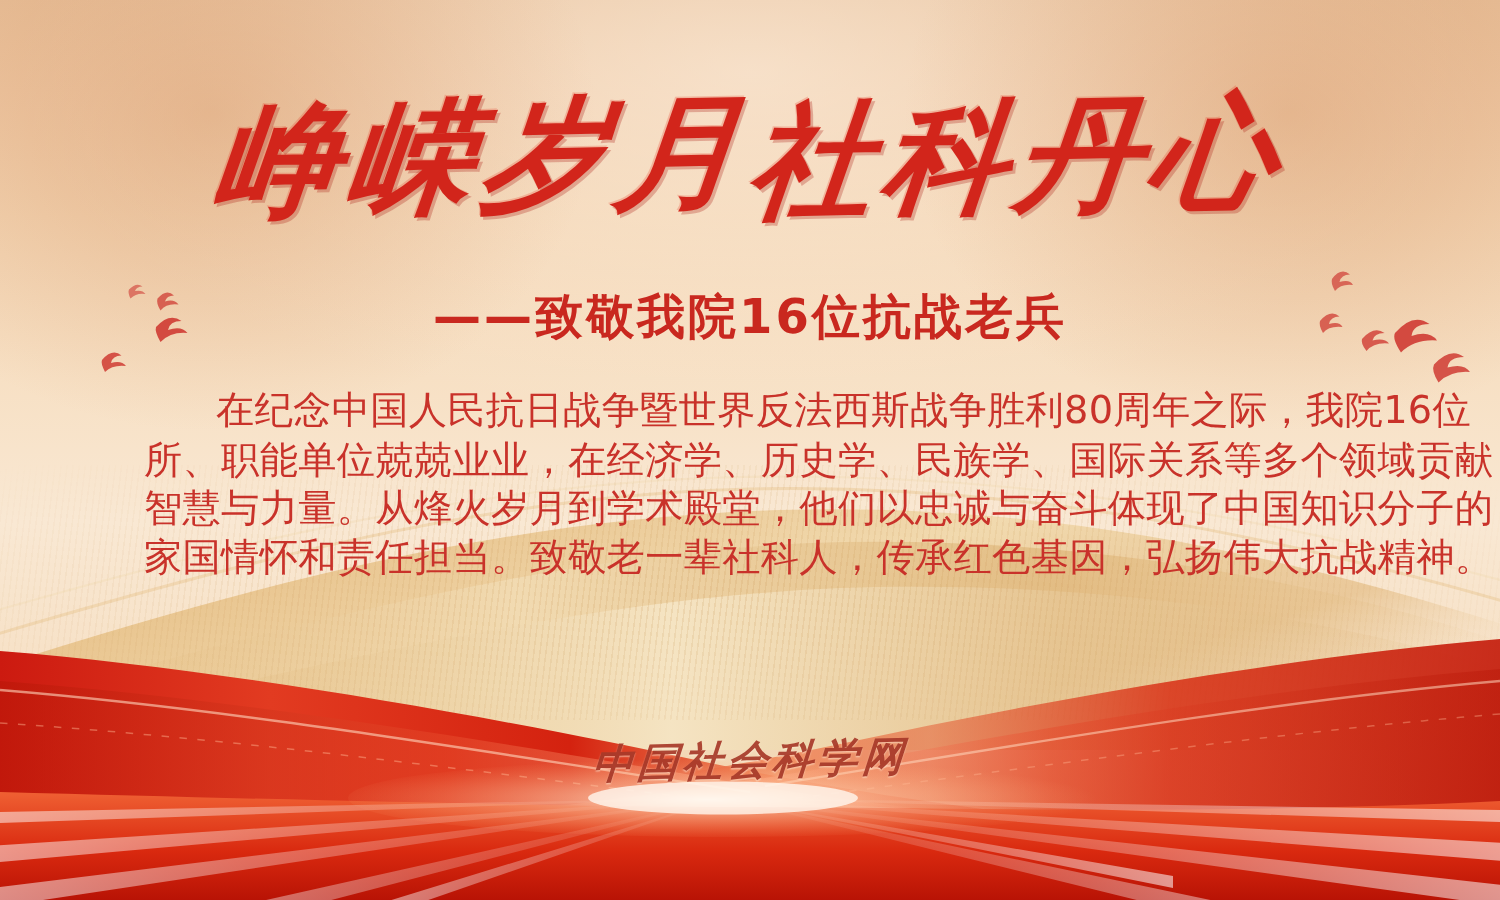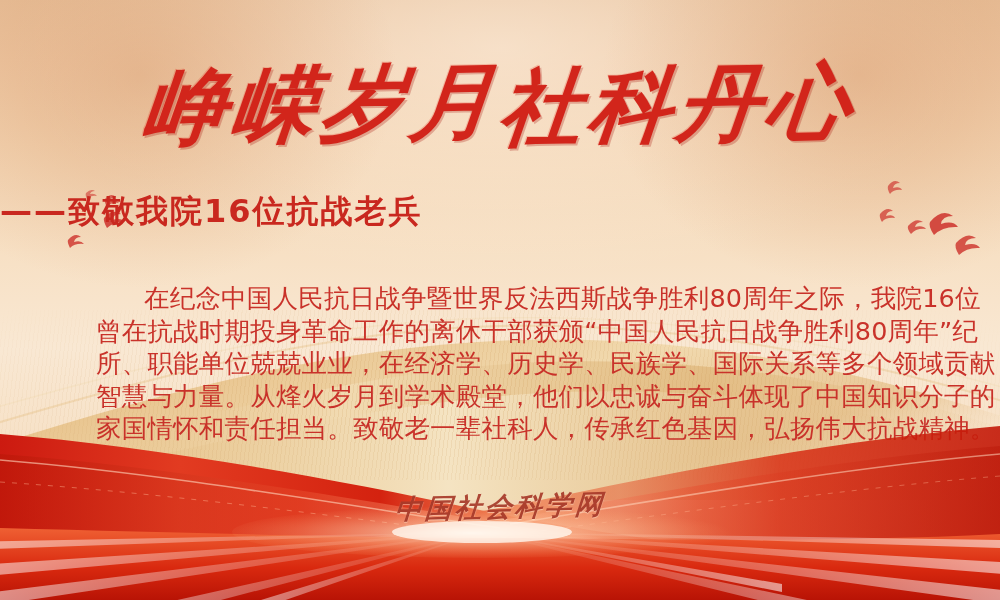--- a/index.html
+++ b/index.html
@@ -49,39 +49,39 @@
     font-family:"DejaVu Serif","Liberation Serif",serif;
     font-size:83px;line-height:1.02;font-weight:700;
     color:#d2251b;
     letter-spacing:6px;
     font-style:italic;
     transform:skewX(-7deg) rotate(-1.2deg);
     text-shadow:2px 2px 0 rgba(168,22,14,.28), -1px -1px 0 rgba(232,60,40,.25);
   }
 
   
-  .subtitle-wrap{position:absolute;left:0;right:0;top:190px;}
+  .subtitle-wrap{position:absolute;left:0;right:0;top:190px;text-align:center;}
   .subtitle{
     display:inline-block;
     font-family:"DejaVu Sans","Liberation Sans",sans-serif;
     font-size:32px;font-weight:700;color:#c9281f;letter-spacing:2px;
   }
 
   
   .body-wrap{position:absolute;left:96px;top:258px;width:812px;}
   .body-line{
     font-family:"DejaVu Sans","Liberation Sans",sans-serif;
     font-size:25.5px;
     line-height:32.5px;
     color:#c9322a;
     letter-spacing:.2px;
     white-space:nowrap;
     text-align:justify;
   }
-  .body-line.first{text-indent:0;padding-left:48px;margin-top:24px;}
+  .body-line.first{text-indent:0;padding-left:48px;}
 
   
   .wm{
     position:absolute;left:0;right:0;top:489px;text-align:center;pointer-events:none;
   }
   .wm span{
     display:inline-block;
     font-family:"DejaVu Serif","Liberation Serif",serif;
     font-style:italic;font-weight:700;
     font-size:27px;letter-spacing:3px;
@@ -149,21 +149,20 @@
   <div class="title-wrap">
     <span class="title">峥嵘岁月</span><span class="gap"></span><span class="title">社科丹心</span>
   </div>
 
   <div class="subtitle-wrap">
     <span class="subtitle">——致敬我院16位抗战老兵</span>
   </div>
 
   <div class="body-wrap">
     <div class="body-line first">在纪念中国人民抗日战争暨世界反法西斯战争胜利80周年之际，我院16位</div>
-    <div class="body-line">曾在抗战时期投身革命工作的离休干部获颁“中国人民抗日战争胜利80周年”纪</div>
     <div class="body-line">所、职能单位兢兢业业，在经济学、历史学、民族学、国际关系等多个领域贡献</div>
     <div class="body-line">智慧与力量。从烽火岁月到学术殿堂，他们以忠诚与奋斗体现了中国知识分子的</div>
     <div class="body-line">家国情怀和责任担当。致敬老一辈社科人，传承红色基因，弘扬伟大抗战精神。</div>
   </div>
 
   <div class="ribbon">
     <svg viewBox="0 0 1000 180" preserveAspectRatio="none" aria-hidden="true">
       <defs>
         <linearGradient id="rb1" x1="0" y1="0" x2="1" y2="0">
           <stop offset="0%" stop-color="#cc1a10"></stop>

